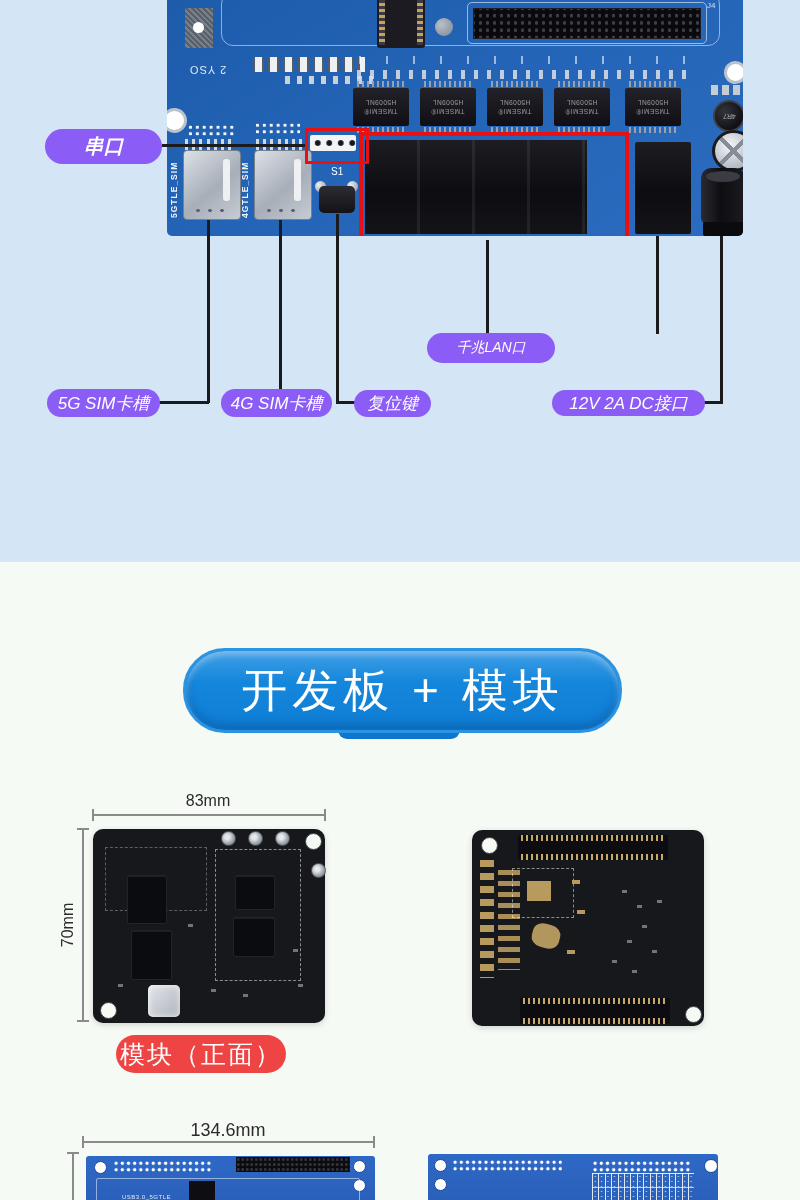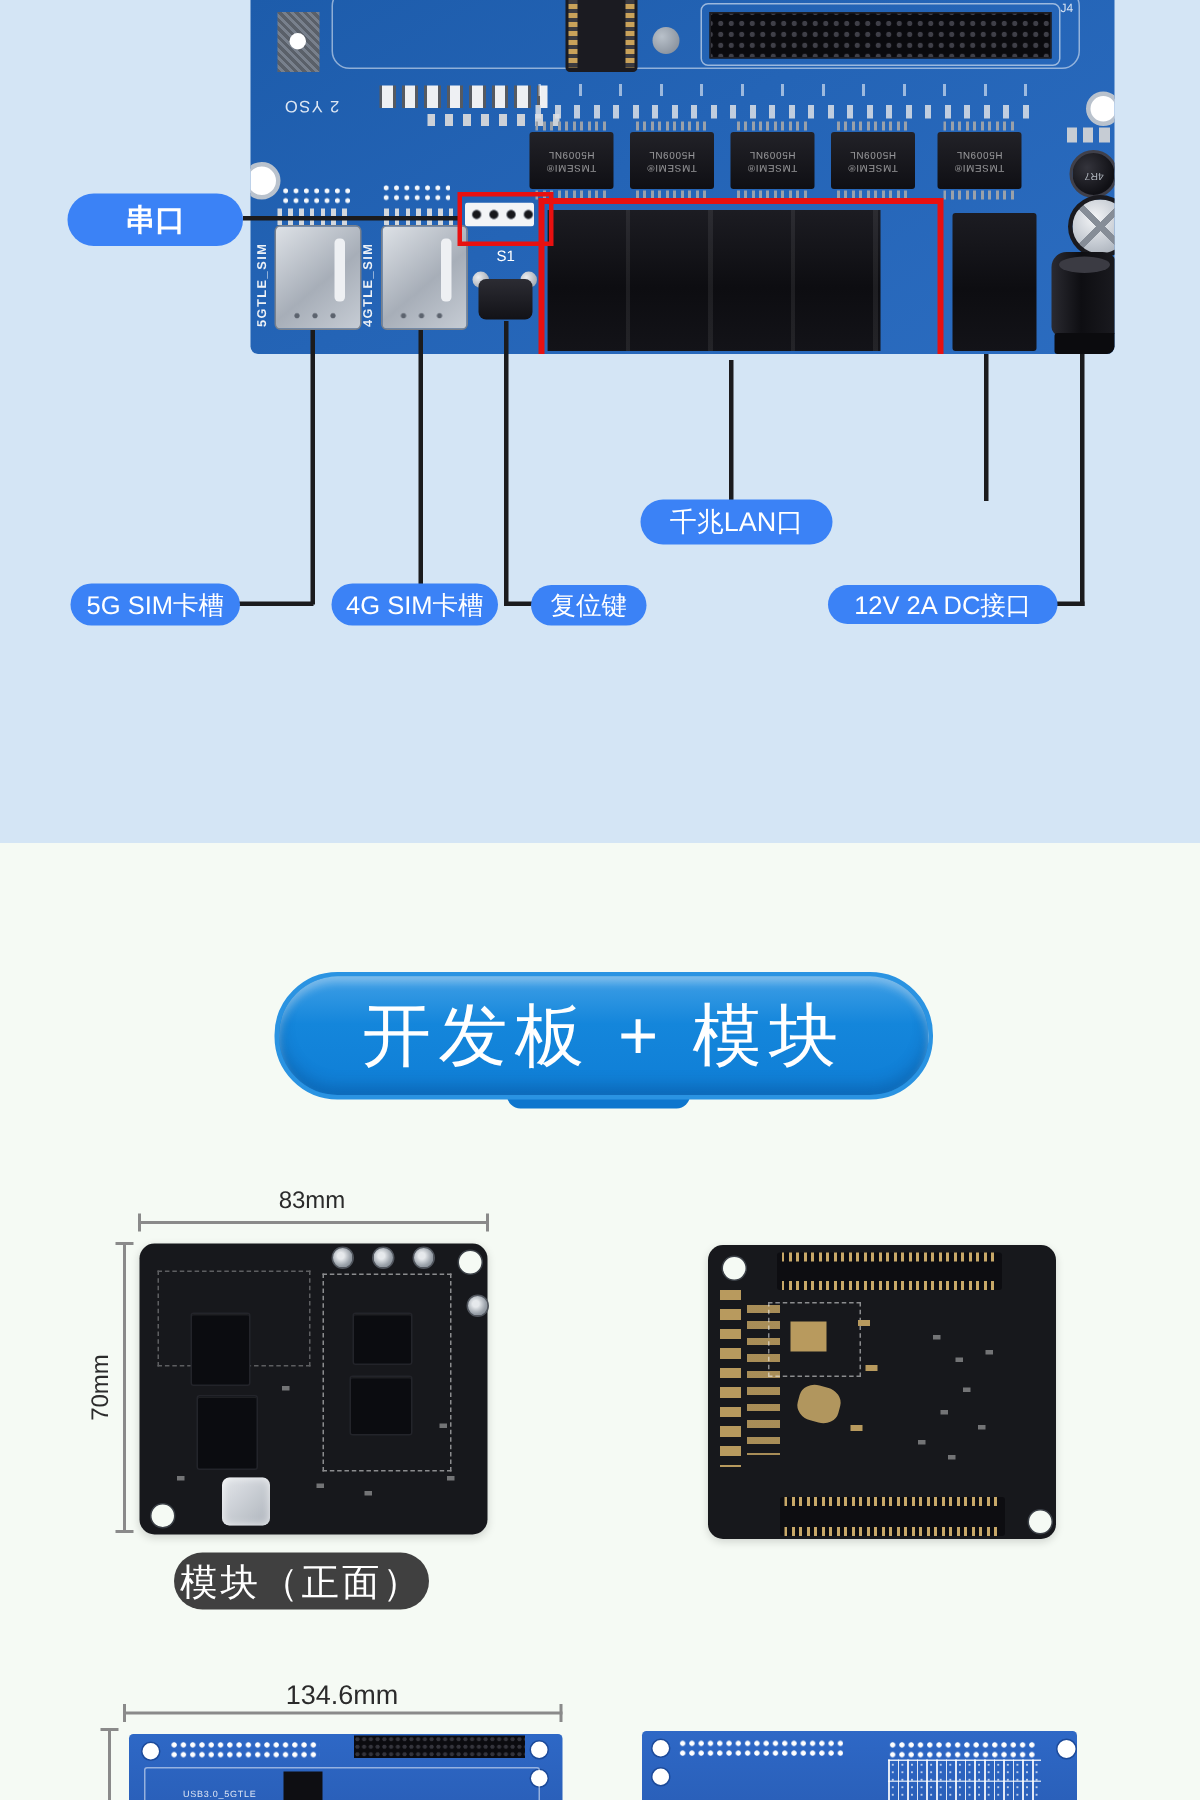--- a/index.html
+++ b/index.html
@@ -86,34 +86,34 @@
        background:repeating-linear-gradient(90deg,#c6ccd4 0 7px,transparent 7px 11px);}
   .ecap{left:545px;top:130px;width:37px;height:36px;border-radius:50%;border:3px solid #1a1a1f;
        background-image:linear-gradient(45deg,transparent 46%,#868d97 46% 54%,transparent 54%),
          linear-gradient(-45deg,transparent 46%,#868d97 46% 54%,transparent 54%),
          radial-gradient(circle at 40% 35%,#f4f5f7,#c2c8d0 55%,#9aa1ab);}
   .dcjack{left:534px;top:168px;width:44px;height:56px;border-radius:10px 10px 6px 6px;
        background:linear-gradient(90deg,#2a2a31,#0e0e12 45%,#1b1b20);}
   .dcjack::before{content:"";position:absolute;left:5px;right:5px;top:3px;height:11px;border-radius:50%;background:#3b3b43;}
   .dcbase{left:536px;top:222px;width:42px;height:14px;background:#0b0b0e;border-radius:2px;}
   
-  .pill{background:#3b82f6;color:#fff;border-radius:18px;display:flex;align-items:center;justify-content:center;
-        font-weight:bold;z-index:6;white-space:nowrap;}
+  .pill{background:#8b5cf6;color:#fff;border-radius:18px;display:flex;align-items:center;justify-content:center;
+        font-weight:bold;z-index:6;white-space:nowrap;font-style:italic;}
   .cline{background:#1b1b1d;z-index:5;}
   .p-serial{left:45px;top:129px;width:117px;height:35px;font-size:20px;}
   .l-serial{left:162px;top:144px;width:144px;height:3px;}
   .p-sim5{left:47px;top:389px;width:113px;height:28px;font-size:17px;font-weight:normal;}
   .lv-sim5{left:207px;top:220px;width:3px;height:183px;}
   .lh-sim5{left:155px;top:401px;width:54px;height:3px;}
   .p-sim4{left:221px;top:389px;width:111px;height:28px;font-size:17px;font-weight:normal;}
   .lv-sim4{left:279px;top:220px;width:3px;height:172px;}
   .p-rst{left:354px;top:390px;width:77px;height:27px;font-size:17px;font-weight:normal;}
   .lv-rst{left:336px;top:214px;width:3px;height:189px;}
   .lh-rst{left:336px;top:401px;width:20px;height:3px;}
-  .p-lan{left:427px;top:333px;width:128px;height:30px;font-size:18px;font-weight:normal;}
+  .p-lan{left:427px;top:333px;width:128px;height:30px;font-size:14px;font-weight:normal;}
   .lv-lan{left:486px;top:240px;width:3px;height:94px;}
   .p-wan{left:584px;top:333px;width:131px;height:30px;font-size:18px;font-weight:normal;}
   .lv-wan{left:656px;top:236px;width:3px;height:98px;}
   .p-dc{left:552px;top:390px;width:153px;height:26px;font-size:17px;font-weight:normal;}
   .lv-dc{left:720px;top:236px;width:3px;height:168px;}
   .lh-dc{left:704px;top:401px;width:19px;height:3px;}
   
   .banner-tab{left:338px;top:722px;width:122px;height:17px;background:#0e76ce;border-radius:0 0 9px 9px;}
   .banner{left:183px;top:648px;width:433px;height:79px;border-radius:42px;border:3px solid #2a93e2;
         background:linear-gradient(180deg,#3f9fe6 0%,#1486db 40%,#0f7ed6 100%);
@@ -151,21 +151,21 @@
   .spk{background:rgba(255,255,255,.4);width:5px;height:3px;}
   .gold{background:#b89a5e;}
   .bconn{background:#0d0d11;border-radius:2px;}
   .bconn::before,.bconn::after{content:"";position:absolute;left:3px;right:3px;height:6px;
        background:repeating-linear-gradient(90deg,#c8a868 0 2px,transparent 2px 5px);}
   .bconn::before{top:0;} .bconn::after{bottom:0;}
   .gcol1{left:8px;top:30px;width:14px;height:118px;
        background:repeating-linear-gradient(180deg,#b89a5e 0 7px,transparent 7px 13px);}
   .gcol2{left:26px;top:40px;width:22px;height:100px;
        background:repeating-linear-gradient(180deg,rgba(184,154,94,.9) 0 5px,transparent 5px 11px);}
-  .mlabel{background:#404040;border-radius:19px;display:flex;align-items:center;justify-content:center;
+  .mlabel{background:#ef4444;border-radius:19px;display:flex;align-items:center;justify-content:center;
        color:#fff;font-size:25px;letter-spacing:2px;}
   .lab-front{left:116px;top:1035px;width:170px;height:38px;}
   .lab-back{left:500px;top:1038px;width:192px;height:36px;}
   
   .bboard{background:linear-gradient(180deg,#2e68c6,#2a60ba);border-radius:3px 3px 0 0;overflow:hidden;}
   .bb-left{left:86px;top:1156px;width:289px;height:44px;}
   .bb-right{left:428px;top:1154px;width:290px;height:46px;}
   .bhole{background:#fff;border:1px solid #1c4a9a;border-radius:50%;width:11px;height:11px;}
   .wdots{background-image:radial-gradient(circle,#fff 1.5px,transparent 2px);background-size:6.2px 6.5px;}
   .bhdr{background-color:#0b0b0f;background-image:radial-gradient(circle,#34343c 1.2px,transparent 1.6px);

